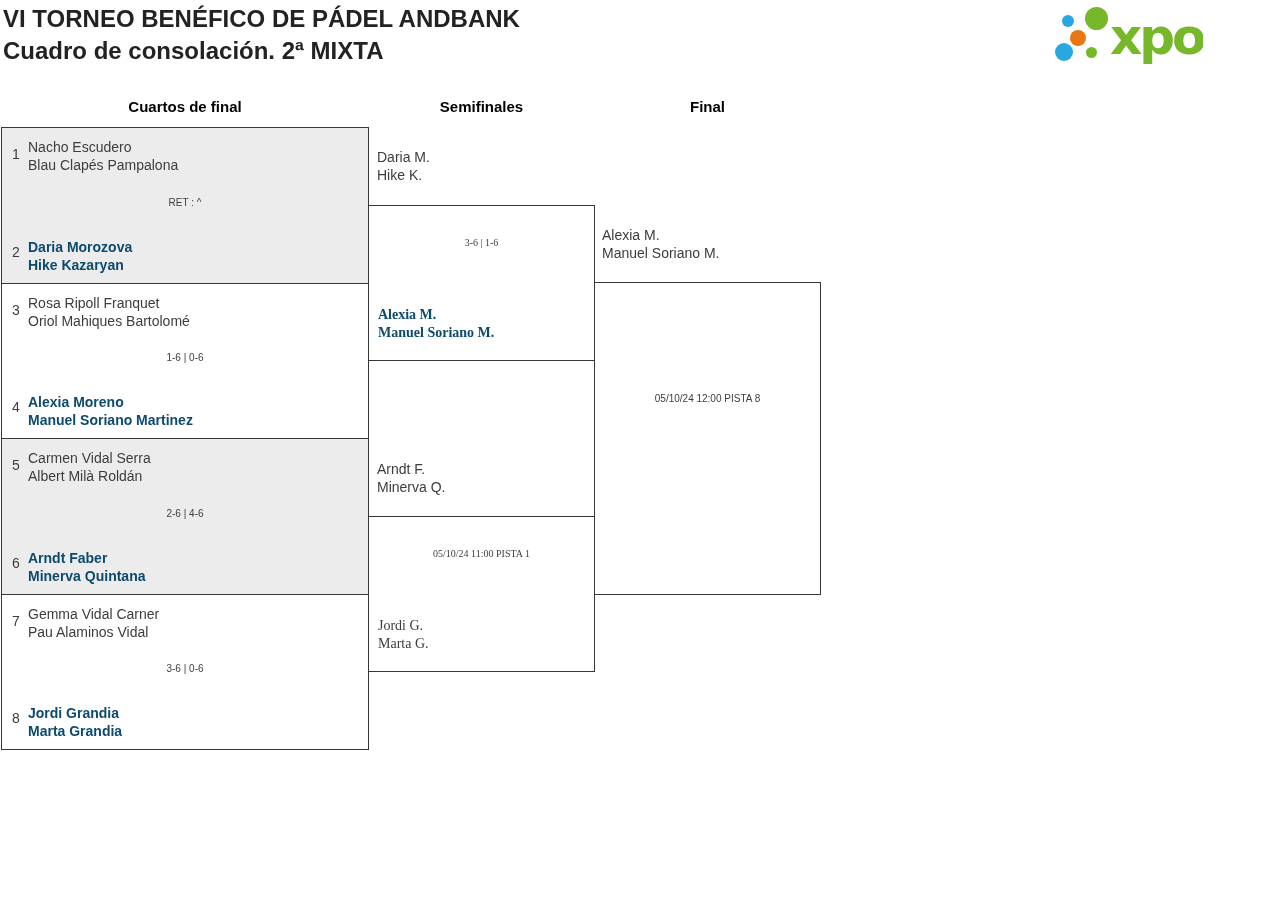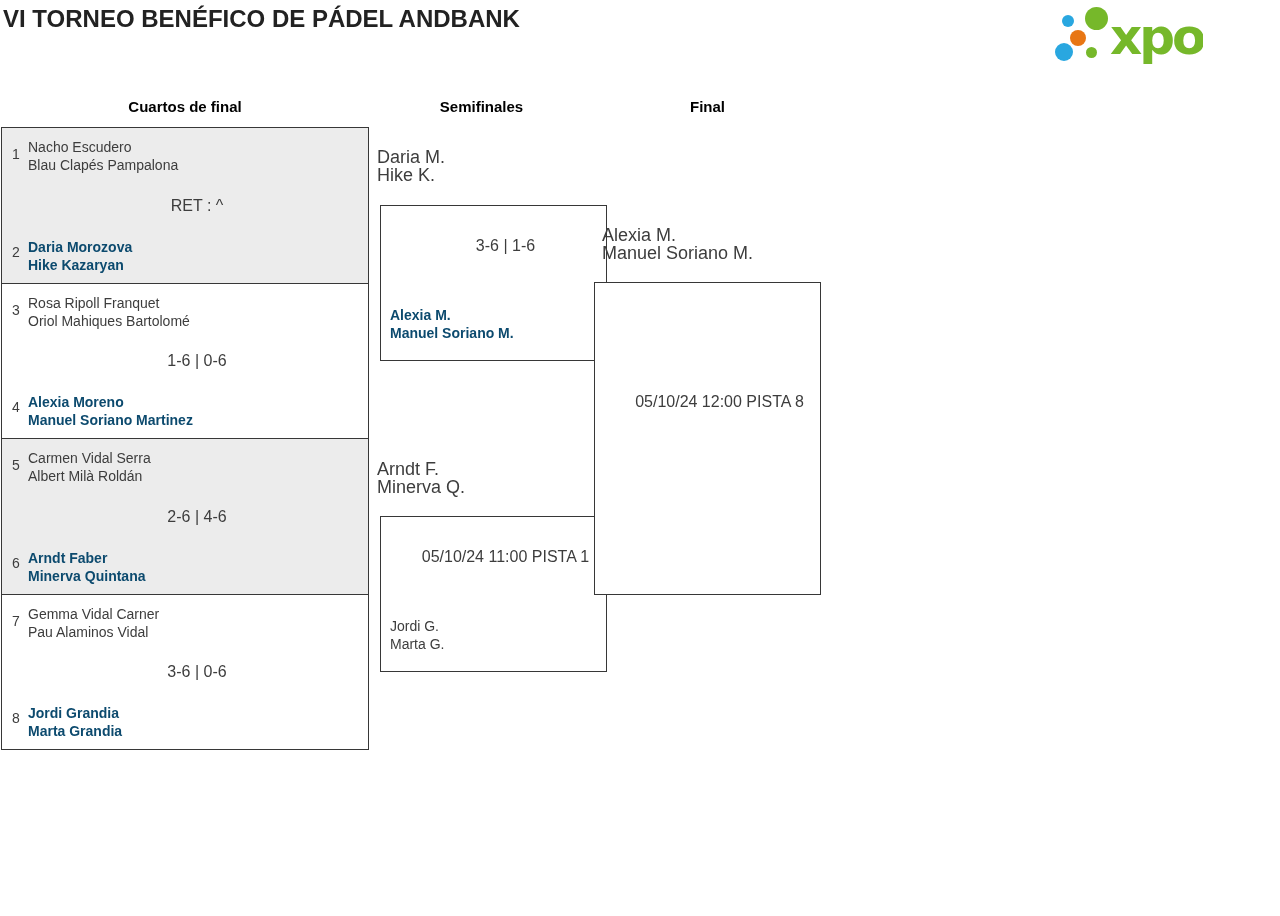--- a/index.html
+++ b/index.html
@@ -33,55 +33,56 @@
   }
   .col-header.qf{left:1px;width:368px;text-align:center;}
   .col-header.sf{left:368px;width:227px;}
   .col-header.fi{left:594px;width:227px;}
   
   .box{
     position:absolute;box-sizing:border-box;border:1px solid #373737;background:#ffffff;
   }
   .box.shaded{background:#ececec;}
   .box.qf-box{left:1px;width:368px;}
-  .box.sf-box{left:380px;width:227px;height:156px;}
+  .box.sf-box{left:368px;width:227px;height:156px;font-family:Liberation Serif, serif;}
   .box.final-box{left:594px;width:227px;height:313px;}
   .seed{
     position:absolute;left:6px;width:16px;text-align:center;
     font-size:14px;color:#3d3d3d;
   }
   .seed.top{top:18px;}
   .seed.bottom{bottom:23px;}
   .team{position:absolute;font-size:14px;line-height:18px;color:#3d3d3d;white-space:nowrap;}
   .qf-box .team.top{left:26px;top:10px;}
   .qf-box .team.bottom{left:26px;bottom:9px;}
   .team.winner{font-weight:700;color:#0c4a6e;}
   .score{
     position:absolute;left:0;width:100%;text-align:center;
-    font-size:16px;color:#3d3d3d;white-space:nowrap;padding-left:12px;
+    font-size:10px;color:#3d3d3d;white-space:nowrap;
   }
   .qf-box .score{top:calc(50% - 9px);}
   .sf-box .score{top:31px;}
   .final-box .score{top:110px;}
   .sf-box .team.bottom{left:9px;top:100px;}
   
   .feed{
-    position:absolute;font-size:18px;line-height:18px;color:#3d3d3d;white-space:nowrap;
+    position:absolute;font-size:14px;line-height:18px;color:#3d3d3d;white-space:nowrap;
   }
   .feed.sf1{left:377px;top:148px;}
   .feed.sf2{left:377px;top:460px;}
   .feed.fin{left:602px;top:226px;}
 </style>
 </head>
 <body>
 
 <div class="page">
 
   <div class="title-block">
     <div class="title">VI TORNEO BENÉFICO DE PÁDEL ANDBANK</div>
+    <div class="subtitle">Cuadro de consolación. 2ª MIXTA</div>
   </div>
 
   <div class="logo">
     <span class="dot d-blue-small"></span>
     <span class="dot d-green-big"></span>
     <span class="dot d-orange"></span>
     <span class="dot d-blue-big"></span>
     <span class="dot d-green-sm"></span>
     <span class="brand">xporty</span>
   </div>

